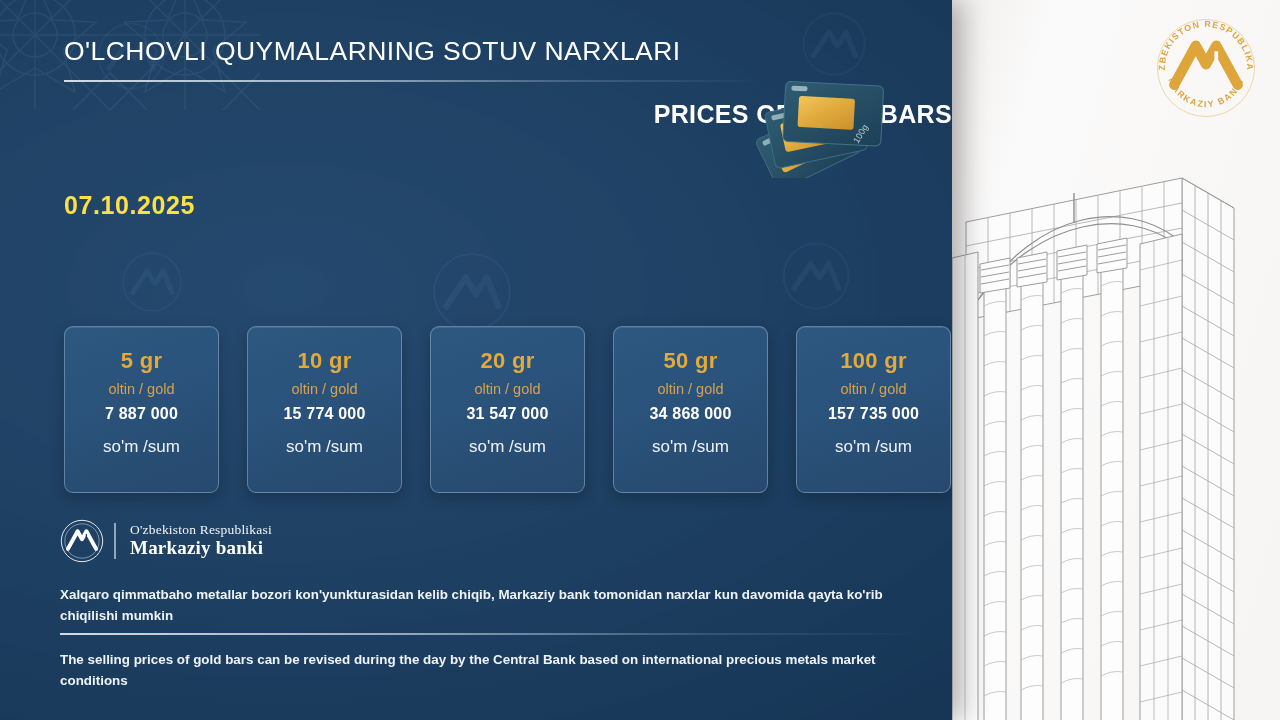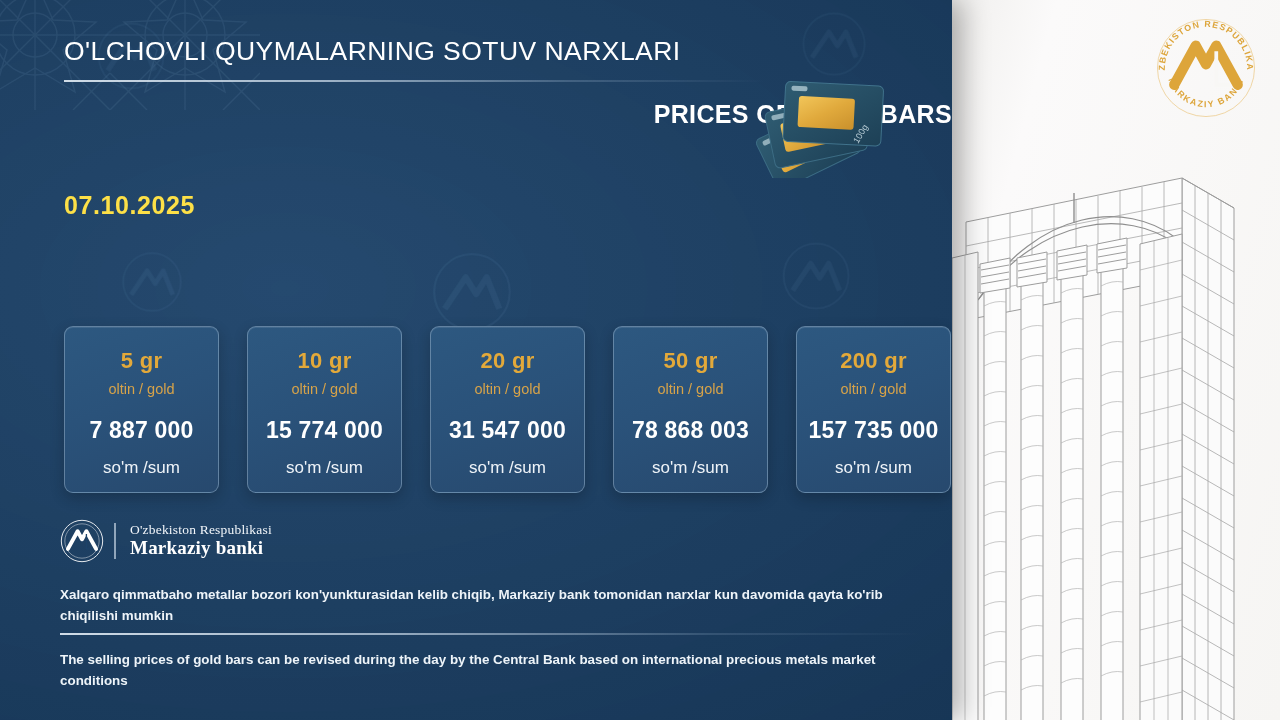--- a/index.html
+++ b/index.html
@@ -72,21 +72,21 @@
     display:flex; flex-direction:column; align-items:center;
     padding-top:21px;
   }
   .card .weight{
     font-size:22px; font-weight:bold; color:#e3a93a; letter-spacing:.3px;
   }
   .card .metal{
     margin-top:7px; font-size:14.5px; color:#d7a349; font-weight:500;
   }
   .card .price{
-    margin-top:20px; font-size:23px; font-weight:600; color:#ffffff; letter-spacing:.2px;
+    margin-top:8px; font-size:16px; font-weight:600; color:#ffffff; letter-spacing:.2px;
     white-space:nowrap;
   }
   .card .unit{
     margin-top:14px; font-size:17px; color:#eef3f8; font-weight:500;
   }
 
   
   .lockup{
     position:absolute; left:60px; top:519px;
     display:flex; align-items:center; gap:10px;
@@ -403,25 +403,25 @@
     </div>
     <div class="card">
       <div class="weight">20 gr</div>
       <div class="metal">oltin / gold</div>
       <div class="price">31 547 000</div>
       <div class="unit">so'm /sum</div>
     </div>
     <div class="card">
       <div class="weight">50 gr</div>
       <div class="metal">oltin / gold</div>
-      <div class="price">78 868 003</div>
+      <div class="price">34 868 000</div>
       <div class="unit">so'm /sum</div>
     </div>
     <div class="card">
-      <div class="weight">200 gr</div>
+      <div class="weight">100 gr</div>
       <div class="metal">oltin / gold</div>
       <div class="price">157 735 000</div>
       <div class="unit">so'm /sum</div>
     </div>
   </div>
 
   <div class="foot1">Xalqaro qimmatbaho metallar bozori kon'yunkturasidan kelib chiqib, Markaziy bank tomonidan narxlar kun davomida qayta ko'rib chiqilishi mumkin</div>
   <div class="foot-rule"></div>
   <div class="foot2">The selling prices of gold bars can be revised during the day by the Central Bank based on international precious metals market conditions</div>
 </div>

